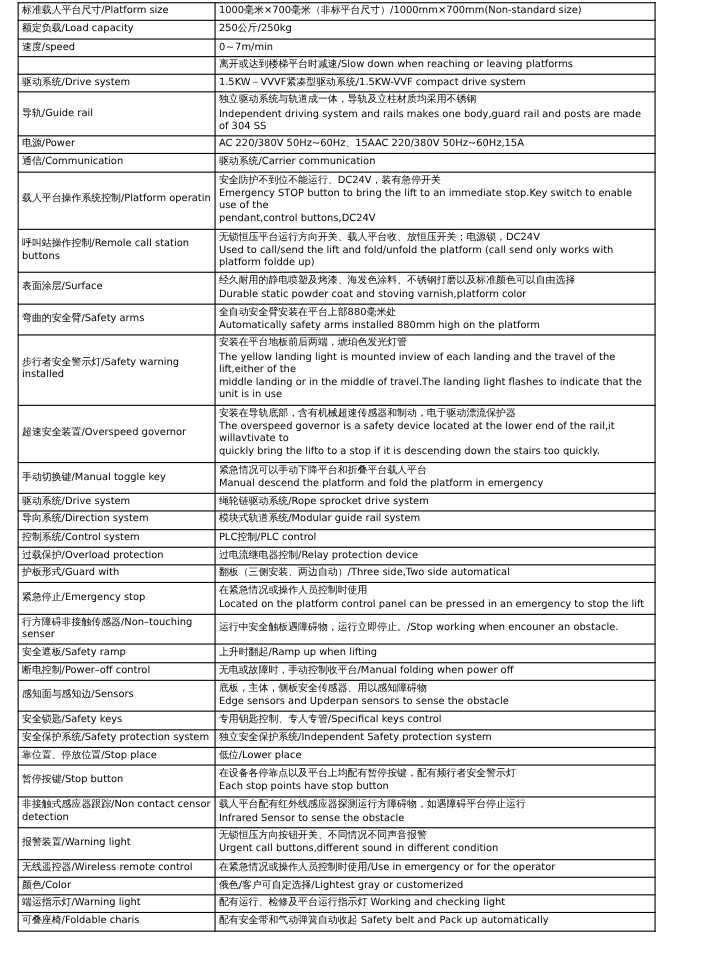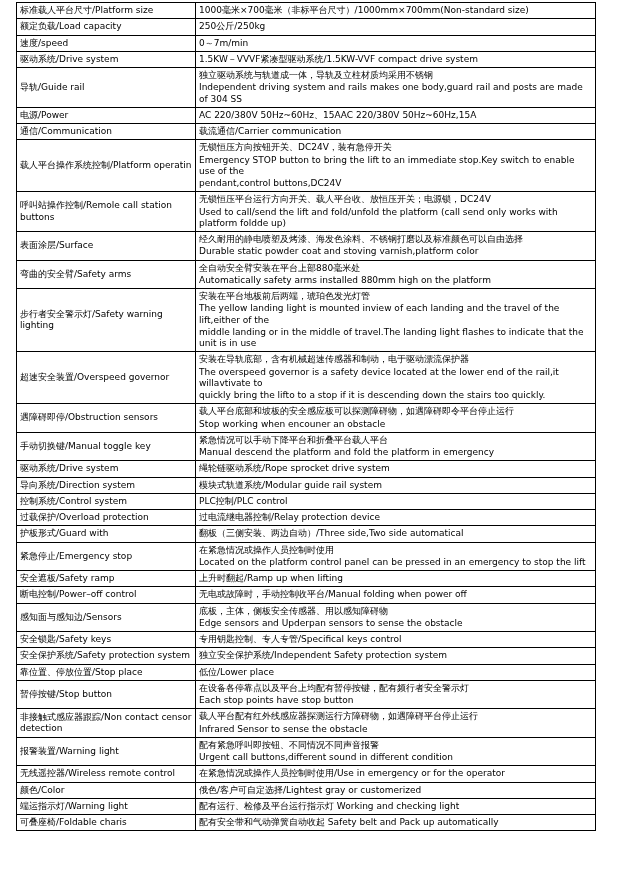--- a/index.html
+++ b/index.html
@@ -58,20 +58,26 @@
           <span class="line">250公斤/250kg</span>
         </td>
       </tr>
       <tr>
         <td class="label-cell">速度/speed</td>
         <td class="value-cell">
           <span class="line">0～7m/min</span>
         </td>
       </tr>
       <tr>
+        <td class="label-cell"></td>
+        <td class="value-cell">
+          <span class="line">离开或达到楼梯平台时减速/Slow down when reaching or leaving platforms</span>
+        </td>
+      </tr>
+      <tr>
         <td class="label-cell">驱动系统/Drive system</td>
         <td class="value-cell">
           <span class="line">1.5KW－VVVF紧凑型驱动系统/1.5KW-VVF compact drive system</span>
         </td>
       </tr>
       <tr>
         <td class="label-cell">导轨/Guide rail</td>
         <td class="value-cell">
           <span class="line">独立驱动系统与轨道成一体，导轨及立柱材质均采用不锈钢</span>
           <span class="line">Independent driving system and rails makes one body,guard rail and posts are made of 304 SS</span>
@@ -79,27 +85,27 @@
       </tr>
       <tr>
         <td class="label-cell">电源/Power</td>
         <td class="value-cell">
           <span class="line">AC 220/380V 50Hz~60Hz、15AAC 220/380V 50Hz~60Hz,15A</span>
         </td>
       </tr>
       <tr>
         <td class="label-cell">通信/Communication</td>
         <td class="value-cell">
-          <span class="line">载流通信/Carrier communication</span>
+          <span class="line">驱动系统/Carrier communication</span>
         </td>
       </tr>
       <tr>
         <td class="label-cell">载人平台操作系统控制/Platform operatin</td>
         <td class="value-cell">
-          <span class="line">无锁恒压方向按钮开关、DC24V，装有急停开关</span>
+          <span class="line">安全防护不到位不能运行、DC24V，装有急停开关</span>
           <span class="line">Emergency STOP button to bring the lift to an immediate stop.Key switch to enable use of the</span>
           <span class="line">pendant,control buttons,DC24V</span>
         </td>
       </tr>
       <tr>
         <td class="label-cell">呼叫站操作控制/Remole call station buttons</td>
         <td class="value-cell">
           <span class="line">无锁恒压平台运行方向开关、载人平台收、放恒压开关；电源锁，DC24V</span>
           <span class="line">Used to call/send the lift and fold/unfold the platform (call send only works with platform foldde up)</span>
         </td>
@@ -112,43 +118,36 @@
         </td>
       </tr>
       <tr>
         <td class="label-cell">弯曲的安全臂/Safety arms</td>
         <td class="value-cell">
           <span class="line">全自动安全臂安装在平台上部880毫米处</span>
           <span class="line">Automatically safety arms installed 880mm high on the platform</span>
         </td>
       </tr>
       <tr>
-        <td class="label-cell">步行者安全警示灯/Safety warning lighting</td>
+        <td class="label-cell">步行者安全警示灯/Safety warning installed</td>
         <td class="value-cell">
           <span class="line">安装在平台地板前后两端，琥珀色发光灯管</span>
           <span class="line">The yellow landing light is mounted inview of each landing and the travel of the lift,either of the</span>
           <span class="line">middle landing or in the middle of travel.The landing light flashes to indicate that the unit is in use</span>
         </td>
       </tr>
       <tr>
         <td class="label-cell">超速安全装置/Overspeed governor</td>
         <td class="value-cell">
           <span class="line">安装在导轨底部，含有机械超速传感器和制动，电于驱动漂流保护器</span>
           <span class="line">The overspeed governor is a safety device located at the lower end of the rail,it willavtivate to</span>
           <span class="line">quickly bring the lifto to a stop if it is descending down the stairs too quickly.</span>
         </td>
       </tr>
       <tr>
-        <td class="label-cell">遇障碍即停/Obstruction sensors</td>
-        <td class="value-cell">
-          <span class="line">载人平台底部和坡板的安全感应板可以探测障碍物，如遇障碍即令平台停止运行</span>
-          <span class="line">Stop working when encouner an obstacle</span>
-        </td>
-      </tr>
-      <tr>
         <td class="label-cell">手动切换键/Manual toggle key</td>
         <td class="value-cell">
           <span class="line">紧急情况可以手动下降平台和折叠平台载人平台</span>
           <span class="line">Manual descend the platform and fold the platform in emergency</span>
         </td>
       </tr>
       <tr>
         <td class="label-cell">驱动系统/Drive system</td>
         <td class="value-cell">
           <span class="line">绳轮链驱动系统/Rope sprocket drive system</span>
@@ -179,20 +178,26 @@
         </td>
       </tr>
       <tr>
         <td class="label-cell">紧急停止/Emergency stop</td>
         <td class="value-cell">
           <span class="line">在紧急情况或操作人员控制时使用</span>
           <span class="line">Located on the platform control panel can be pressed in an emergency to stop the lift</span>
         </td>
       </tr>
       <tr>
+        <td class="label-cell">行方障碍非接触传感器/Non–touching senser</td>
+        <td class="value-cell">
+          <span class="line">运行中安全触板遇障碍物，运行立即停止。/Stop working when encouner an obstacle.</span>
+        </td>
+      </tr>
+      <tr>
         <td class="label-cell">安全遮板/Safety ramp</td>
         <td class="value-cell">
           <span class="line">上升时翻起/Ramp up when lifting</span>
         </td>
       </tr>
       <tr>
         <td class="label-cell">断电控制/Power–off control</td>
         <td class="value-cell">
           <span class="line">无电或故障时，手动控制收平台/Manual folding when power off</span>
         </td>
@@ -232,21 +237,21 @@
       <tr>
         <td class="label-cell">非接触式感应器跟踪/Non contact censor detection</td>
         <td class="value-cell">
           <span class="line">载人平台配有红外线感应器探测运行方障碍物，如遇障碍平台停止运行</span>
           <span class="line">Infrared Sensor to sense the obstacle</span>
         </td>
       </tr>
       <tr>
         <td class="label-cell">报警装置/Warning light</td>
         <td class="value-cell">
-          <span class="line">配有紧急呼叫即按钮、不同情况不同声音报警</span>
+          <span class="line">无锁恒压方向按钮开关、不同情况不同声音报警</span>
           <span class="line">Urgent call buttons,different sound in different condition</span>
         </td>
       </tr>
       <tr>
         <td class="label-cell">无线遥控器/Wireless remote control</td>
         <td class="value-cell">
           <span class="line">在紧急情况或操作人员控制时使用/Use in emergency or for the operator</span>
         </td>
       </tr>
       <tr>

